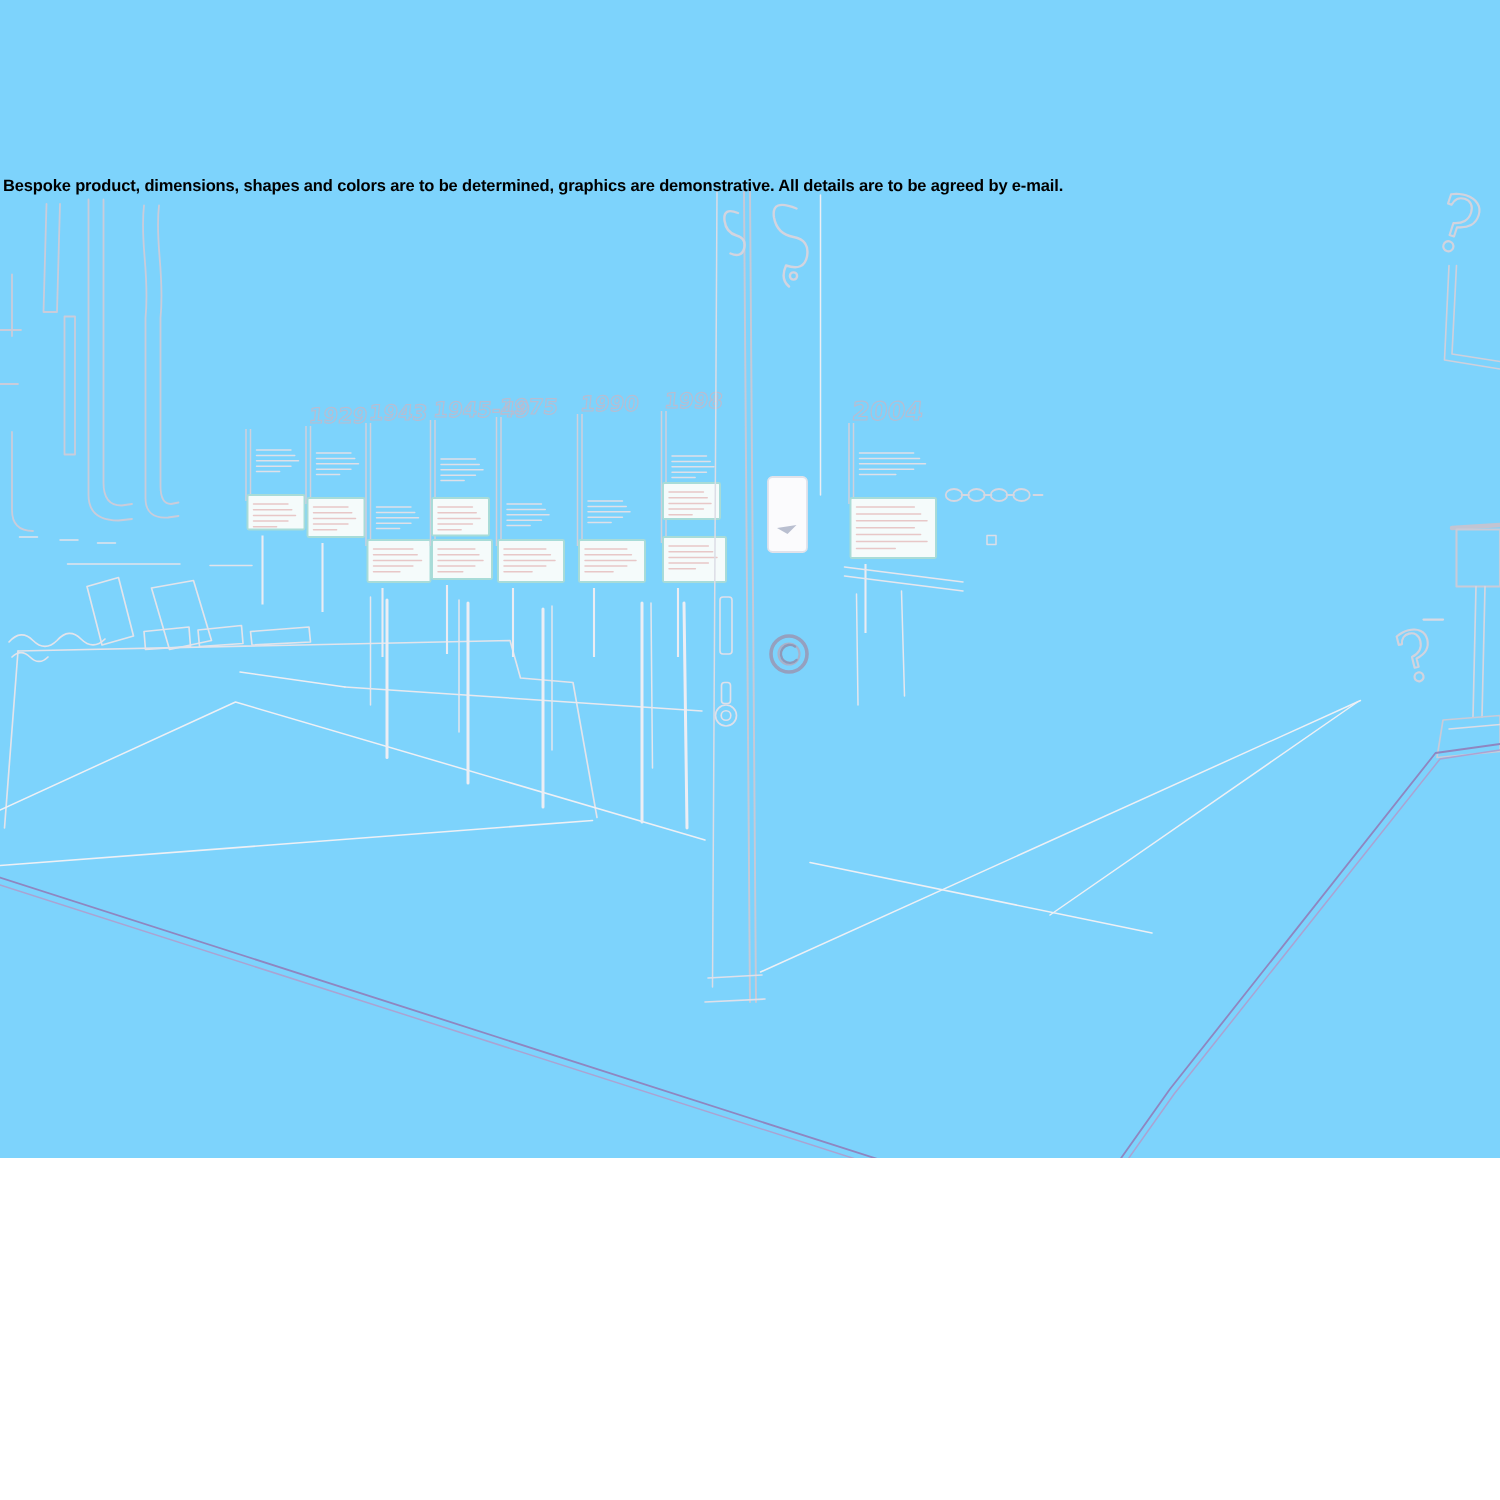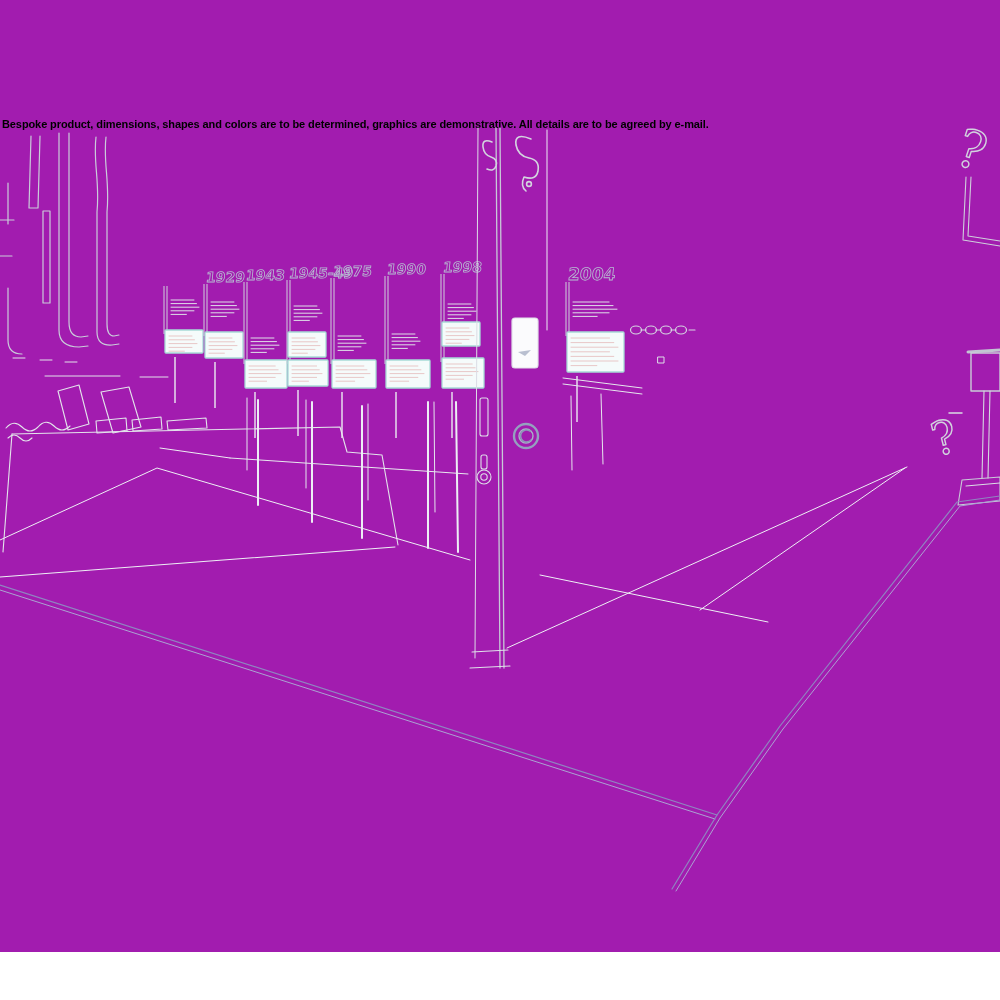--- a/index.html
+++ b/index.html
@@ -1,16 +1,16 @@
 <!DOCTYPE html>
 <html><head>
 <meta charset="utf-8">
 <style>
   html,body{margin:0;padding:0;background:#ffffff;}
-  .stage{position:relative;width:1000px;height:952px;background:#a21caf;overflow:hidden;
+  .stage{position:relative;width:1000px;height:772px;background:#7dd3fc;overflow:hidden;
          font-family:"Liberation Sans",sans-serif;}
   .disclaimer{position:absolute;left:2px;top:118px;width:996px;
               font-family:"Liberation Sans",sans-serif;
               font-size:11px;font-weight:bold;color:#000000;letter-spacing:-0.1px;
               white-space:nowrap;}
   svg{position:absolute;left:0;top:0;}
   .sk{fill:none;stroke-linecap:round;stroke-linejoin:round;}
 </style>
 </head>
 <body>

